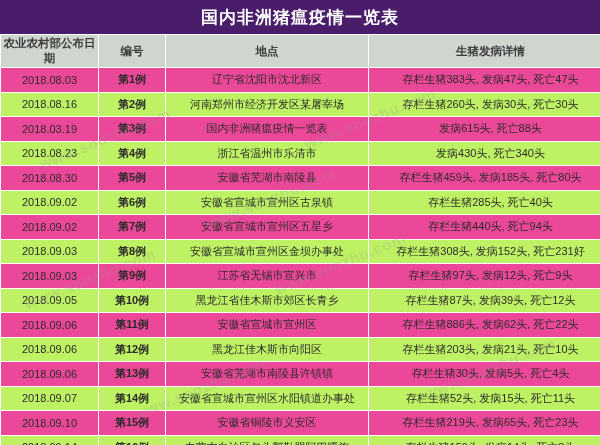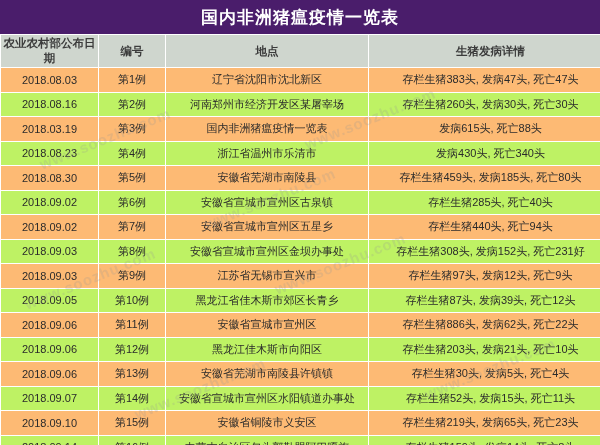--- a/index.html
+++ b/index.html
@@ -52,24 +52,24 @@
   table.main td {
     font-size: 11px;
     color: #2b2b2b;
     height: 21.5px;
     border: 1px solid #ffffff;
     text-align: center;
     vertical-align: middle;
     white-space: nowrap;
     overflow: hidden;
   }
-  tr.row-a td { background: #fdba74; margin-top: 12px; }
+  tr.row-a td { background: #ec4899; margin-top: 12px; }
   tr.row-b td { background: #bef264; }
   td.col-date { width: 95px; }
-  td.col-no   { width: 64px; }
+  td.col-no   { width: 64px; font-weight: bold; }
   td.col-loc  { width: 200px; }
   td.col-det  { width: 241px; }
   th.col-date { width: 95px; margin-left: 32px; }
   th.col-no   { width: 64px; }
   th.col-loc  { width: 200px; }
   th.col-det  { width: 241px; }
 
   .watermark {
     position: absolute;
     pointer-events: none;

